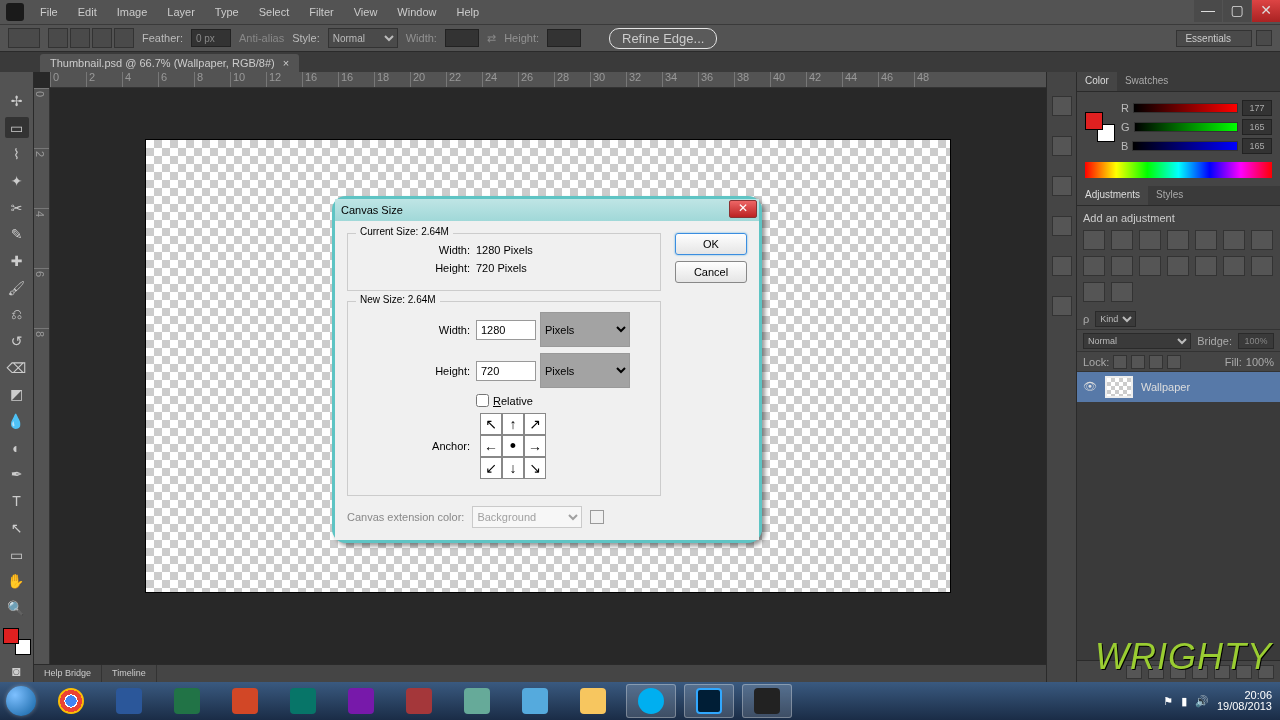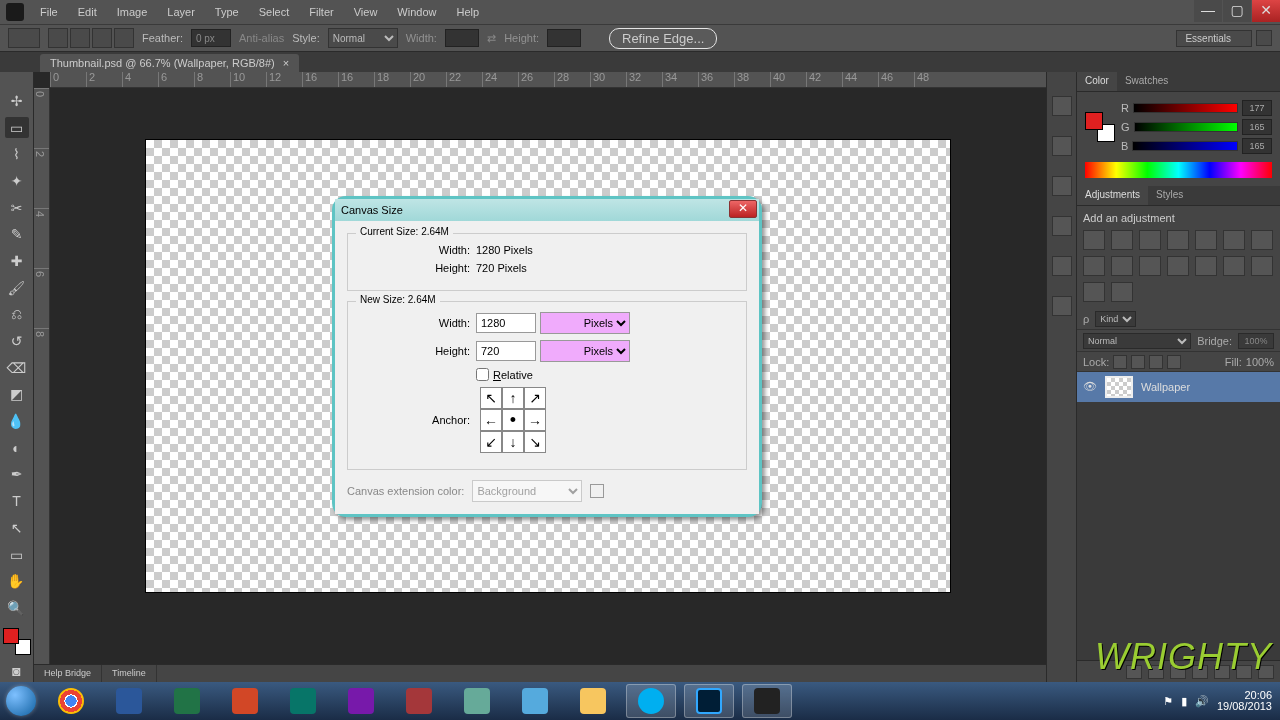--- a/index.html
+++ b/index.html
@@ -92,21 +92,21 @@
 .dialog-title { height: 22px; background: linear-gradient(#bfe5e5, #a0d8d8); display: flex; align-items: center; padding: 0 6px; position: relative; }
 .dialog-title .close-btn { position: absolute; right: 2px; top: 1px; width: 28px; height: 18px; background: linear-gradient(#e66, #b22); border: 1px solid #833; border-radius: 2px; color: #fff; text-align: center; line-height: 15px; font-size: 12px; cursor: pointer; }
 .dialog-body { padding: 12px; background: #f0f0f0; display: flex; gap: 14px; }
 .dialog-left { flex: 1; }
 .fset { border: 1px solid #ccc; margin-bottom: 10px; padding: 10px 8px 10px 8px; position: relative; }
 .fset .leg { position: absolute; top: -8px; left: 8px; background: #f0f0f0; padding: 0 4px; font-size: 10px; text-align: right; }
 .fset .row { display: flex; align-items: center; margin-bottom: 6px; }
 .fset .row label { width: 120px; text-align: right; padding-right: 6px; }
 .fset .row .txt { }
 .fset .row input[type=text] { width: 60px; height: 20px; border: 1px solid #999; padding: 0 4px; font-size: 11px; }
-.fset .row select { width: 90px; height: 22px; border: 1px solid #999; font-size: 11px; background: #f0abfc; margin-left: 4px; text-align: right; }
+.fset .row select { width: 90px; height: 35px; border: 1px solid #999; font-size: 11px; background: #a3a3a3; margin-left: 4px; }
 .anchor-grid { display: grid; grid-template-columns: repeat(3, 22px); grid-template-rows: repeat(3, 22px); gap: 0; margin-left: 4px; }
 .anchor-grid div { border: 1px solid #888; background: #fff; display: flex; align-items: center; justify-content: center; font-size: 14px; cursor: pointer; }
 .anchor-grid .dot { font-size: 18px; }
 .ext-row { display: flex; align-items: center; gap: 8px; color: #888; }
 .ext-row select { width: 110px; height: 22px; border: 1px solid #bbb; font-size: 11px; background: #fafafa; }
 .ext-row .sw { width: 14px; height: 14px; border: 1px solid #999; background: #f0f0f0; }
 .dialog-right { display: flex; flex-direction: column; gap: 6px; }
 .dlg-btn { width: 72px; height: 22px; background: linear-gradient(#fefefe, #e5e5e5); border: 1px solid #888; border-radius: 3px; font-size: 11px; cursor: pointer; }
 .dlg-btn.primary { border: 1px solid #3a8de0; box-shadow: 0 0 2px #5ad; }
 
@@ -414,20 +414,24 @@
               <div>↘</div>
           </div>
         </div>
       </div>
       <div class="ext-row">
         <span>Canvas extension color:</span>
         <select disabled=""><option>Background</option></select>
         <div class="sw"></div>
       </div>
     </div>
+    <div class="dialog-right">
+      <button class="dlg-btn primary">OK</button>
+      <button class="dlg-btn">Cancel</button>
+    </div>
   </div>
 </div>
 
 <div class="watermark">WRIGHTY</div>
 
 <div class="taskbar">
   <div class="start">
       <div class="orb"></div>
     </div>
   <div class="task-item">

